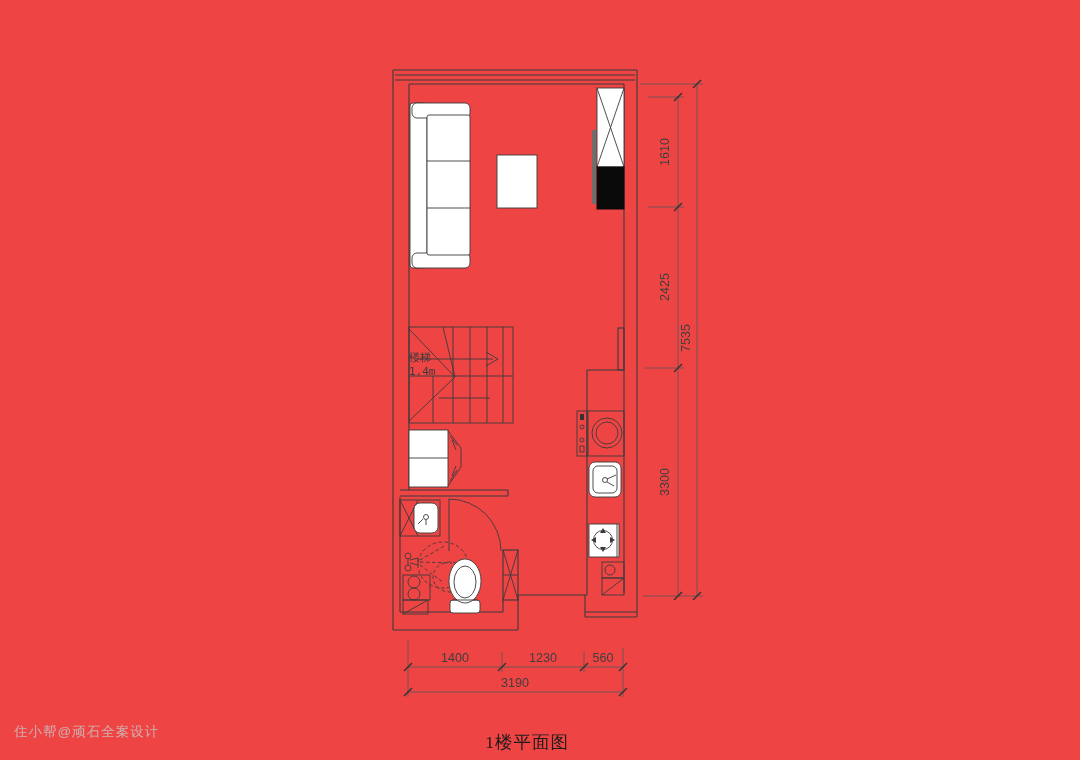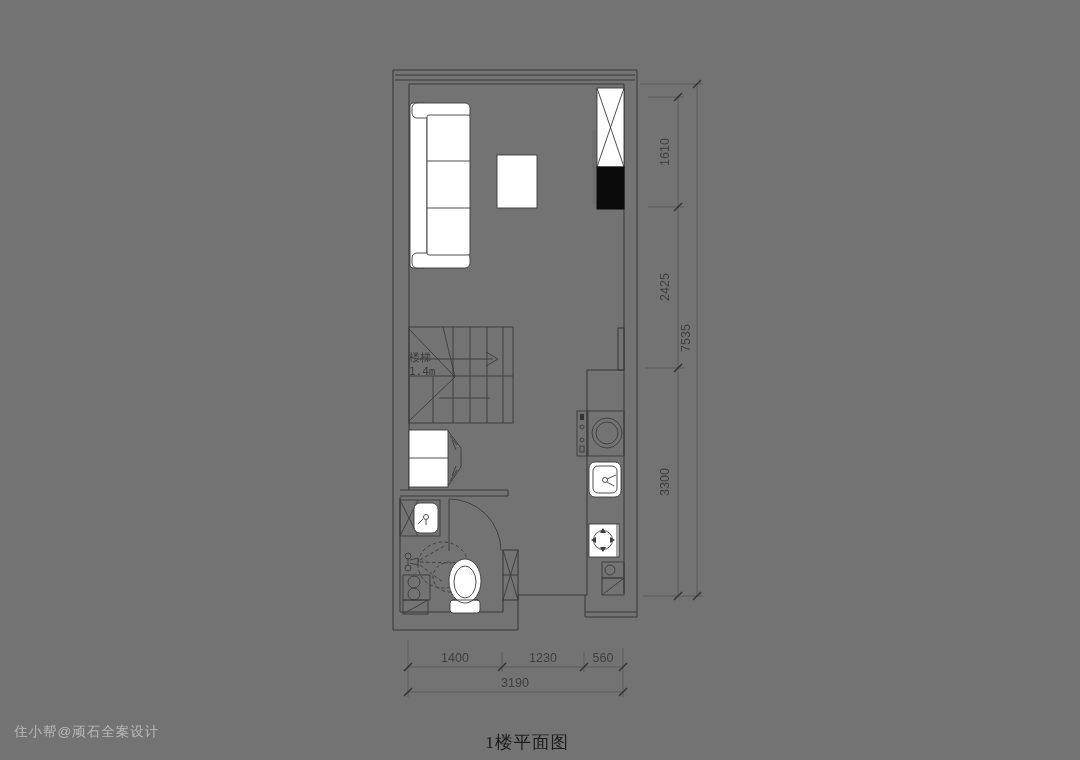--- a/index.html
+++ b/index.html
@@ -1,16 +1,16 @@
 <!DOCTYPE html>
 <html><head>
 <meta charset="utf-8">
 <style>
   html,body{margin:0;padding:0;background:#ffffff;}
-  .page{position:relative;width:1080px;height:760px;background:#737373;overflow:hidden;
+  .page{position:relative;width:1080px;height:760px;background:#ef4444;overflow:hidden;
         font-family:"Liberation Sans", sans-serif;}
   svg{position:absolute;left:0;top:0;}
   .plan-stroke{stroke:#3b3b3b;fill:none;stroke-width:1.1;}
   .furn{stroke:#3b3b3b;fill:none;stroke-width:0.9;}
   .furnw{stroke:#3b3b3b;fill:#ffffff;stroke-width:0.9;}
   .dim{stroke:#555555;fill:none;stroke-width:0.8;}
   .tick{stroke:#333333;stroke-width:1.4;}
   .dimtxt{font-family:"Liberation Sans",sans-serif;font-size:12.5px;fill:#3f3f3f;}
   .cadtxt{font-family:"DejaVu Sans Mono",monospace;font-size:11px;fill:#3b3b3b;}
   .titletxt{font-family:"Liberation Serif","DejaVu Serif",serif;font-size:17.5px;fill:#1c1c1c;letter-spacing:1px;}

